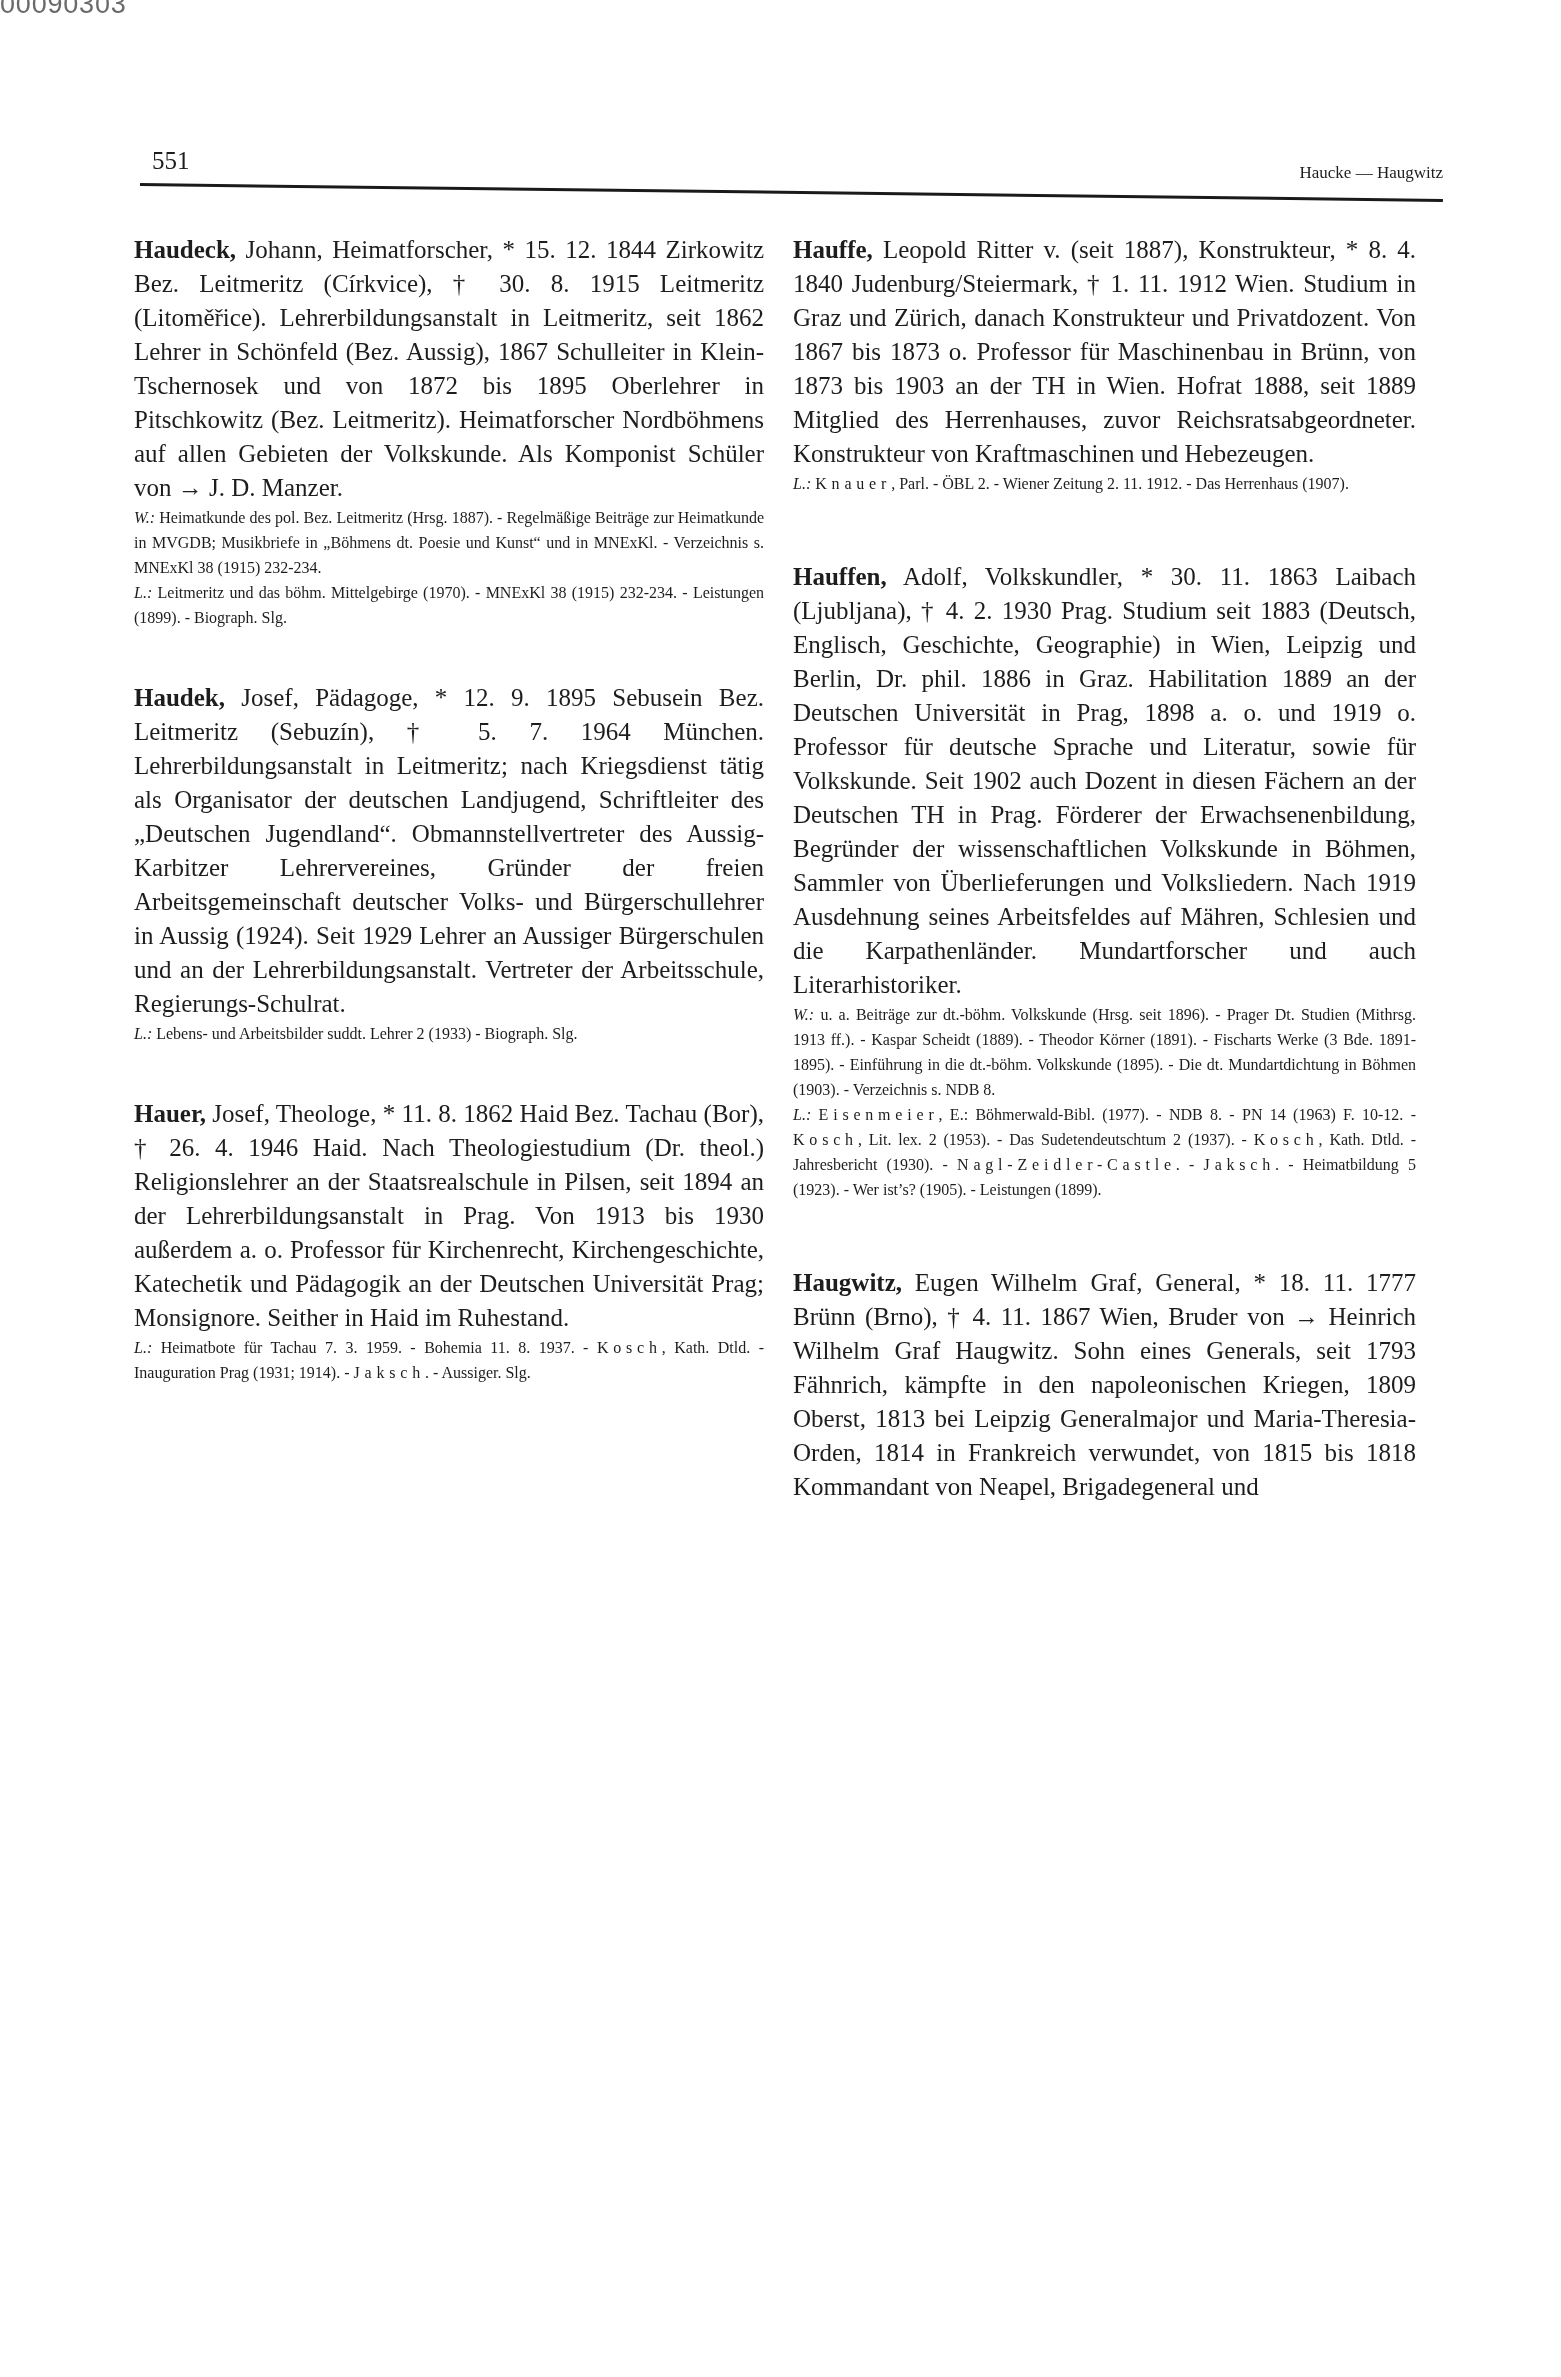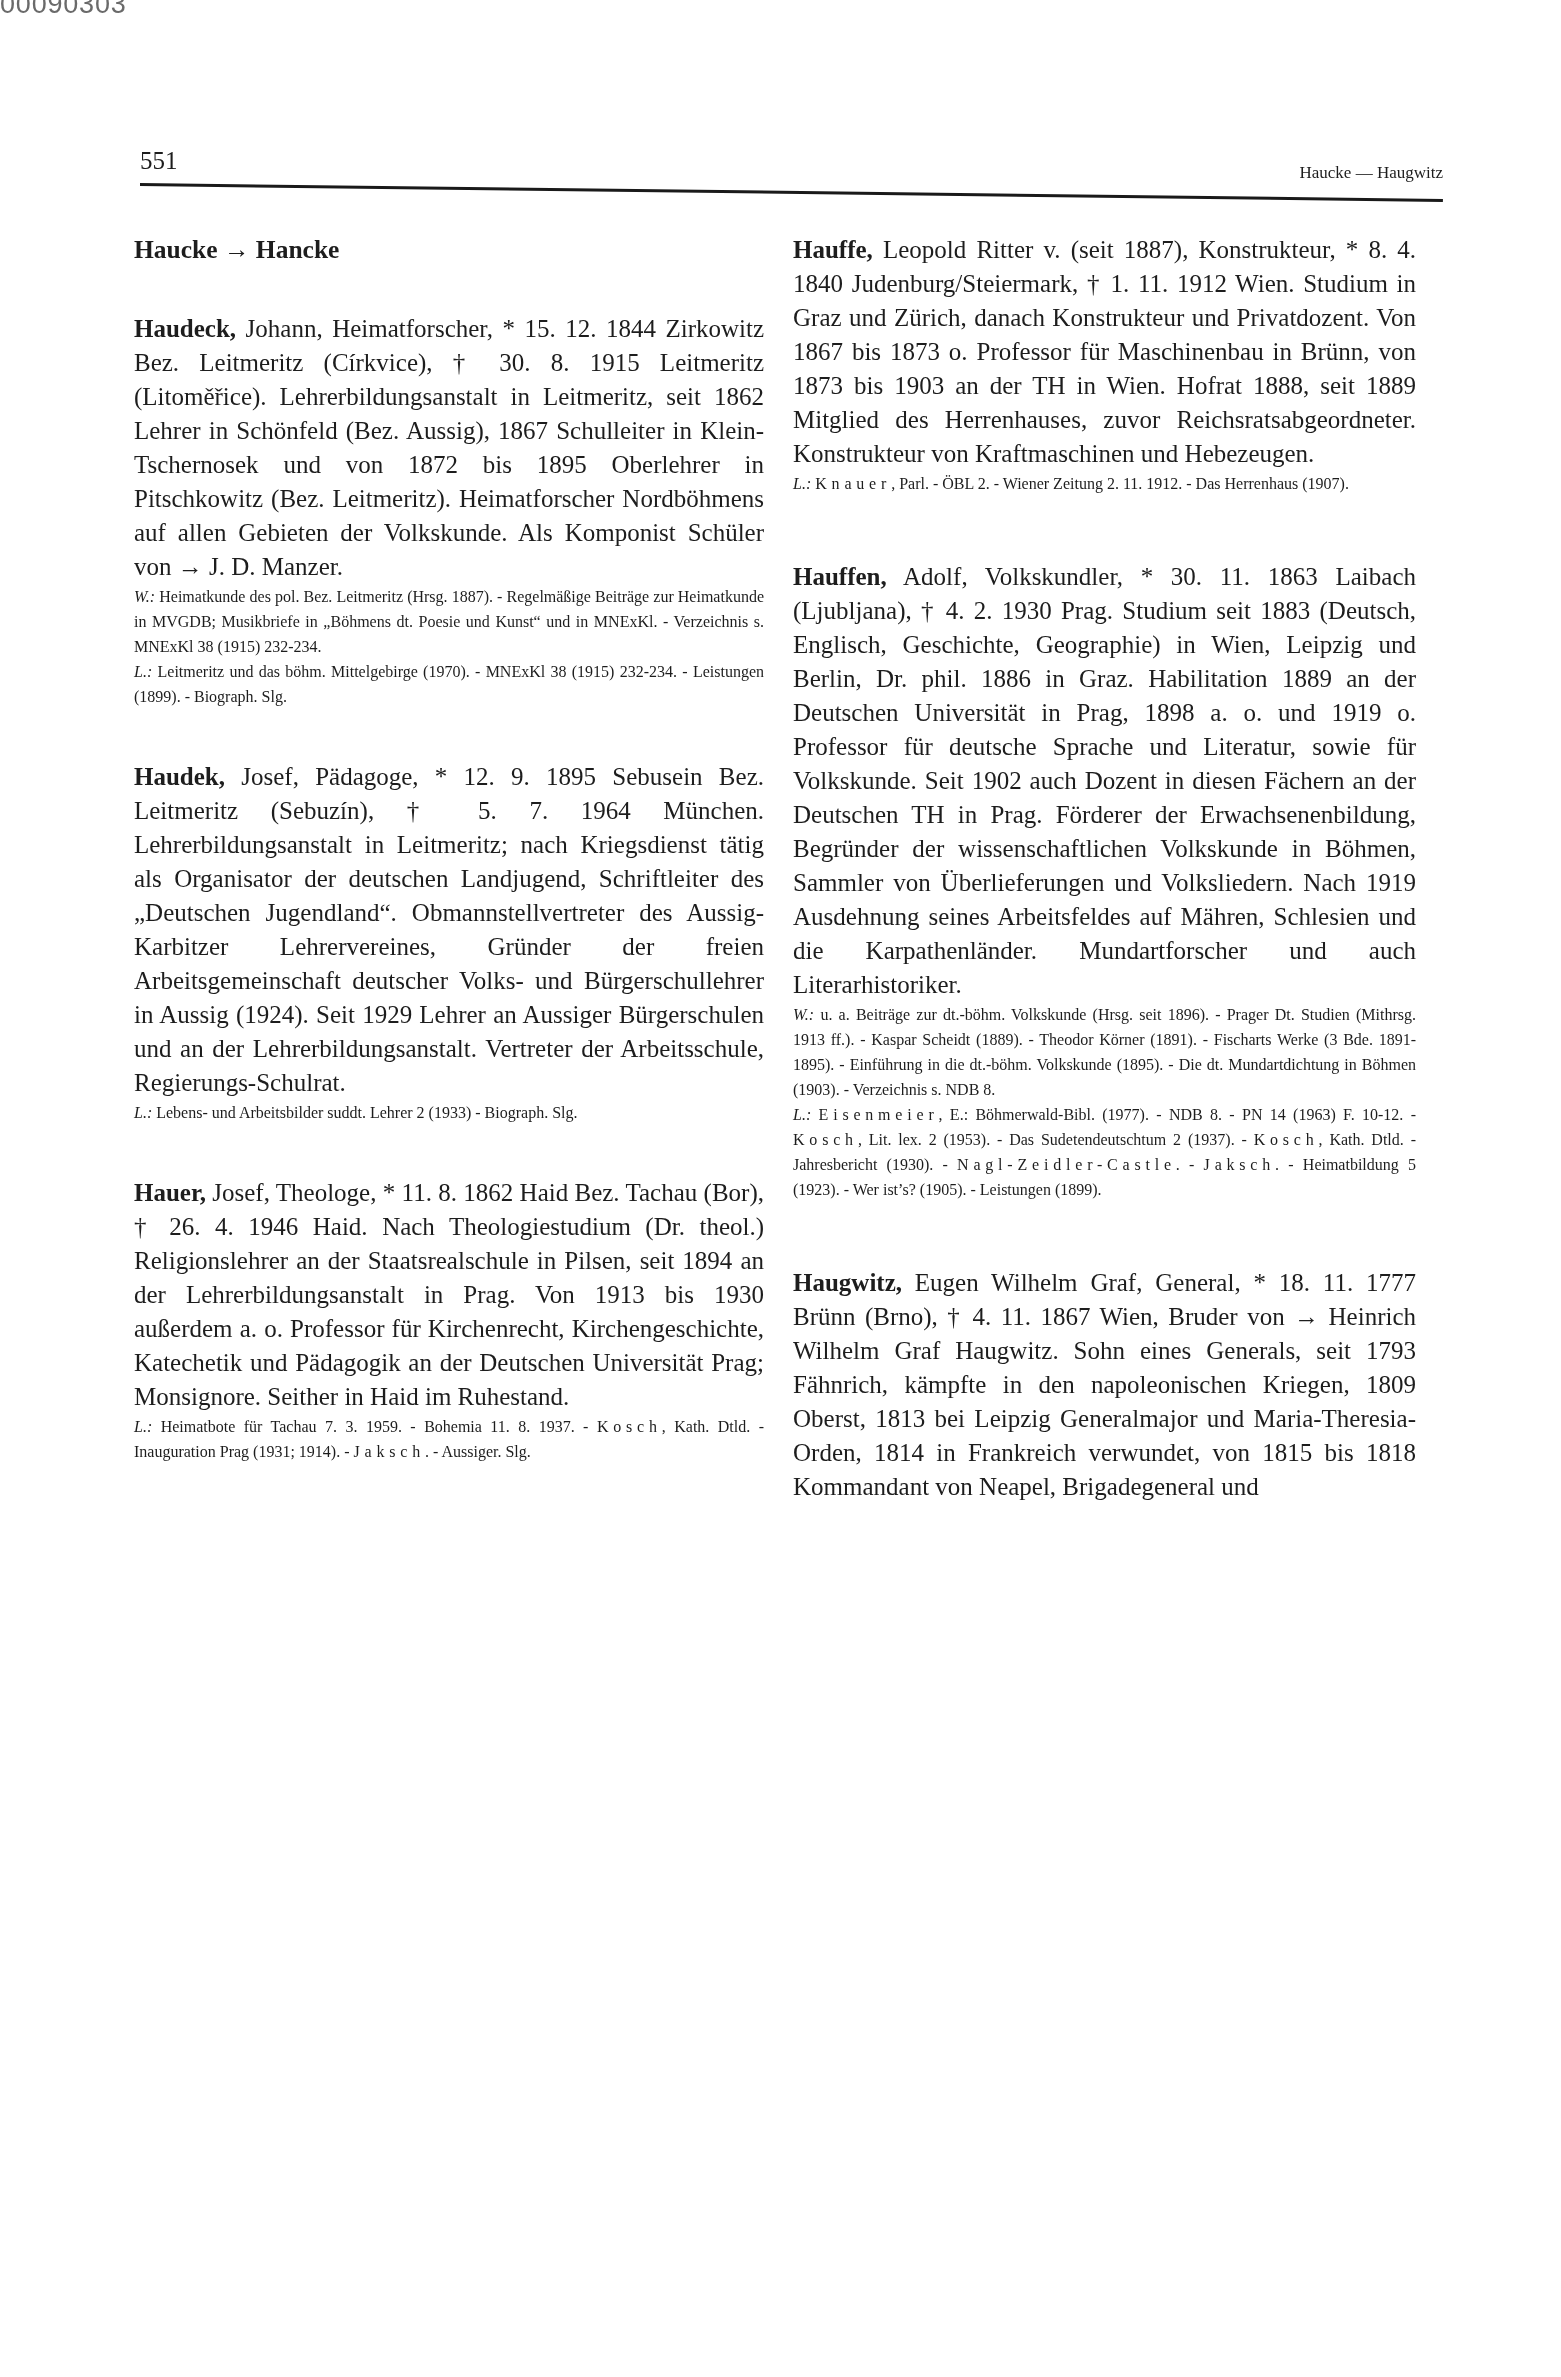--- a/index.html
+++ b/index.html
@@ -8,21 +8,21 @@
     font-family: "Liberation Serif", "DejaVu Serif", serif; color: #1d1d1d;
   }
   .scan-id {
     position: absolute; left: 0; top: -11px;
     font-family: "Liberation Sans", "DejaVu Sans", sans-serif;
     font-size: 27px; color: #6a6a6a; letter-spacing: 0.8px;
   }
   .header {
     position: absolute; left: 140px; top: 147px; width: 1303px; height: 48px;
   }
-  .page-number { position: absolute; left: 0; top: 0; font-size: 25px; }
+  .page-number { position: absolute; left: 12px; top: 0; font-size: 25px; }
   .running-head { position: absolute; right: 0; top: 16px; font-size: 17px; }
   .header-rule {
     position: absolute; left: 140px; top: 183px; width: 1303px; height: 3.2px;
     background: #1a1a1a; transform: rotate(0.7deg); transform-origin: left center;
   }
   .column {
     position: absolute; top: 233px; width: 630px;
     font-size: 25px; line-height: 34px; text-align: justify;
     hyphens: manual;
   }
@@ -46,25 +46,20 @@
 <div class="scan-id">00090303</div>
 
 <div class="header">
   <span class="page-number">551</span>
   <span class="running-head">Haucke — Haugwitz</span>
 </div>
 <div class="header-rule"></div>
 
 <div class="column col-left">
 
-  <div class="crossref-head">
-    <span>Haucke</span>
-    <span>→</span>
-    <span>Hancke</span>
-  </div>
 
   <div class="entry">
     <p><span class="lemma">Haudeck,</span><span> Johann, Heimatforscher, * 15. 12. 1844 Zirkowitz Bez. Leitmeritz (Církvice), † 30. 8. 1915 Leitmeritz (Litoměřice). Lehrerbildungsanstalt in Leitmeritz, seit 1862 Lehrer in Schönfeld (Bez. Aussig), 1867 Schulleiter in Klein-Tschernosek und von 1872 bis 1895 Oberlehrer in Pitschkowitz (Bez. Leitmeritz). Heimatforscher Nordböhmens auf allen Gebieten der Volkskunde. Als Komponist Schüler von → J. D. Manzer.</span></p>
     <p class="refs"><span class="refs-label">W.:</span><span> Heimatkunde des pol. Bez. Leitmeritz (Hrsg. 1887). - Regelmäßige Beiträge zur Heimatkunde in MVGDB; Musikbriefe in „Böhmens dt. Poesie und Kunst“ und in MNExKl. - Verzeichnis s. MNExKl 38 (1915) 232-234.</span></p>
     <p class="refs"><span class="refs-label">L.:</span><span> Leitmeritz und das böhm. Mittelgebirge (1970). - MNExKl 38 (1915) 232-234. - Leistungen (1899). - Biograph. Slg.</span></p>
   </div>
 
   <div class="gap-s"></div>
 
   <div class="entry">

